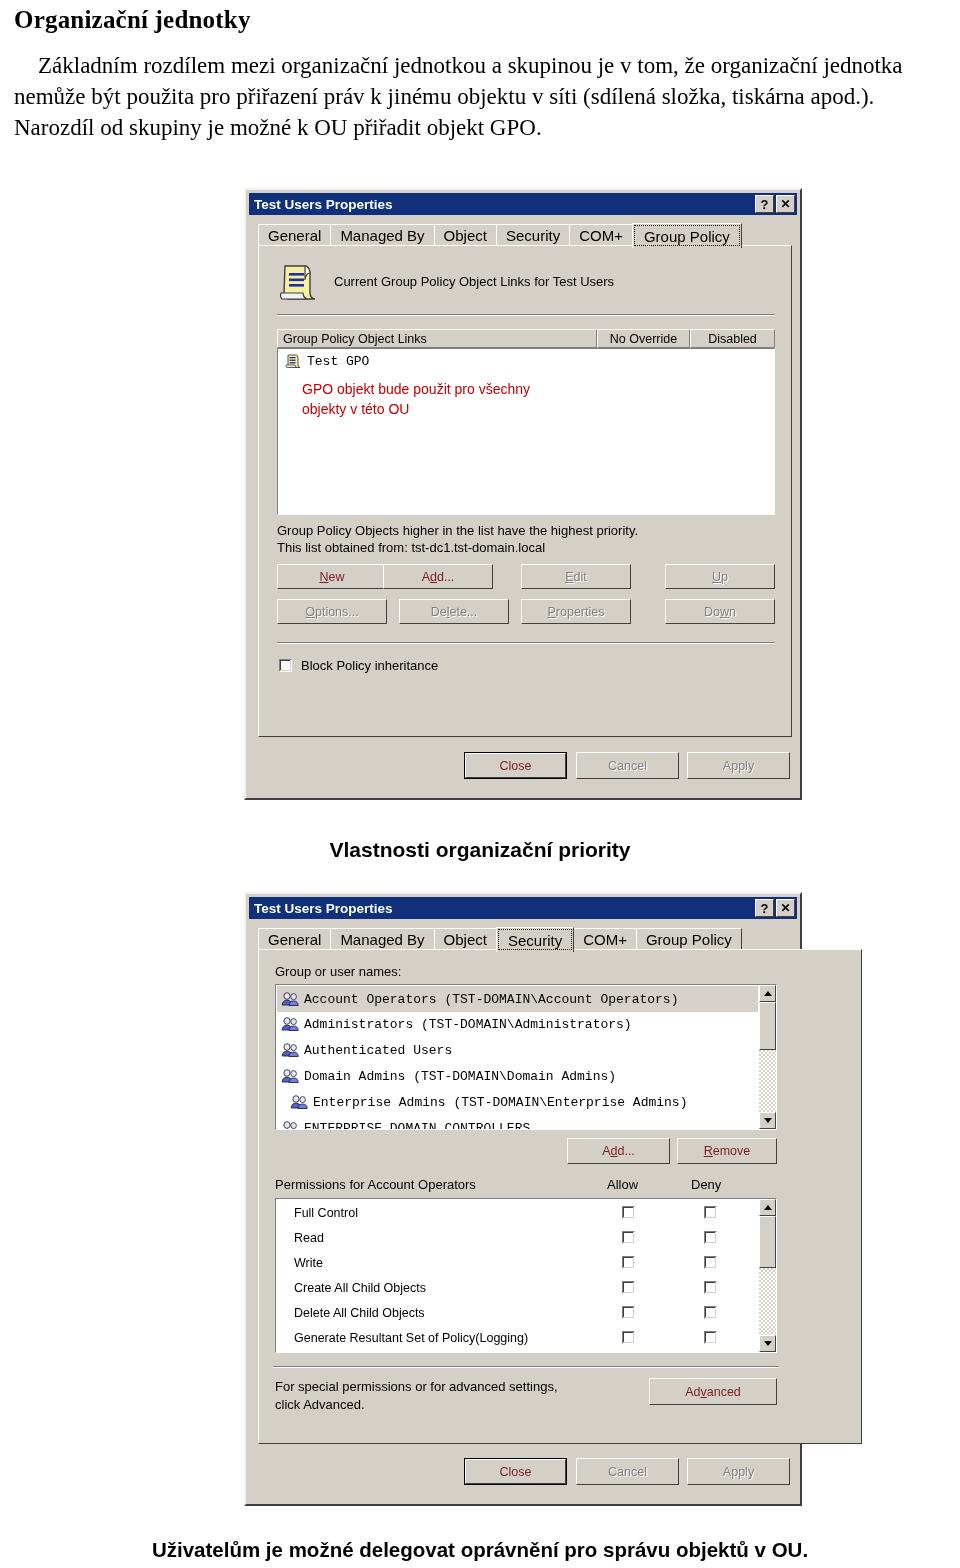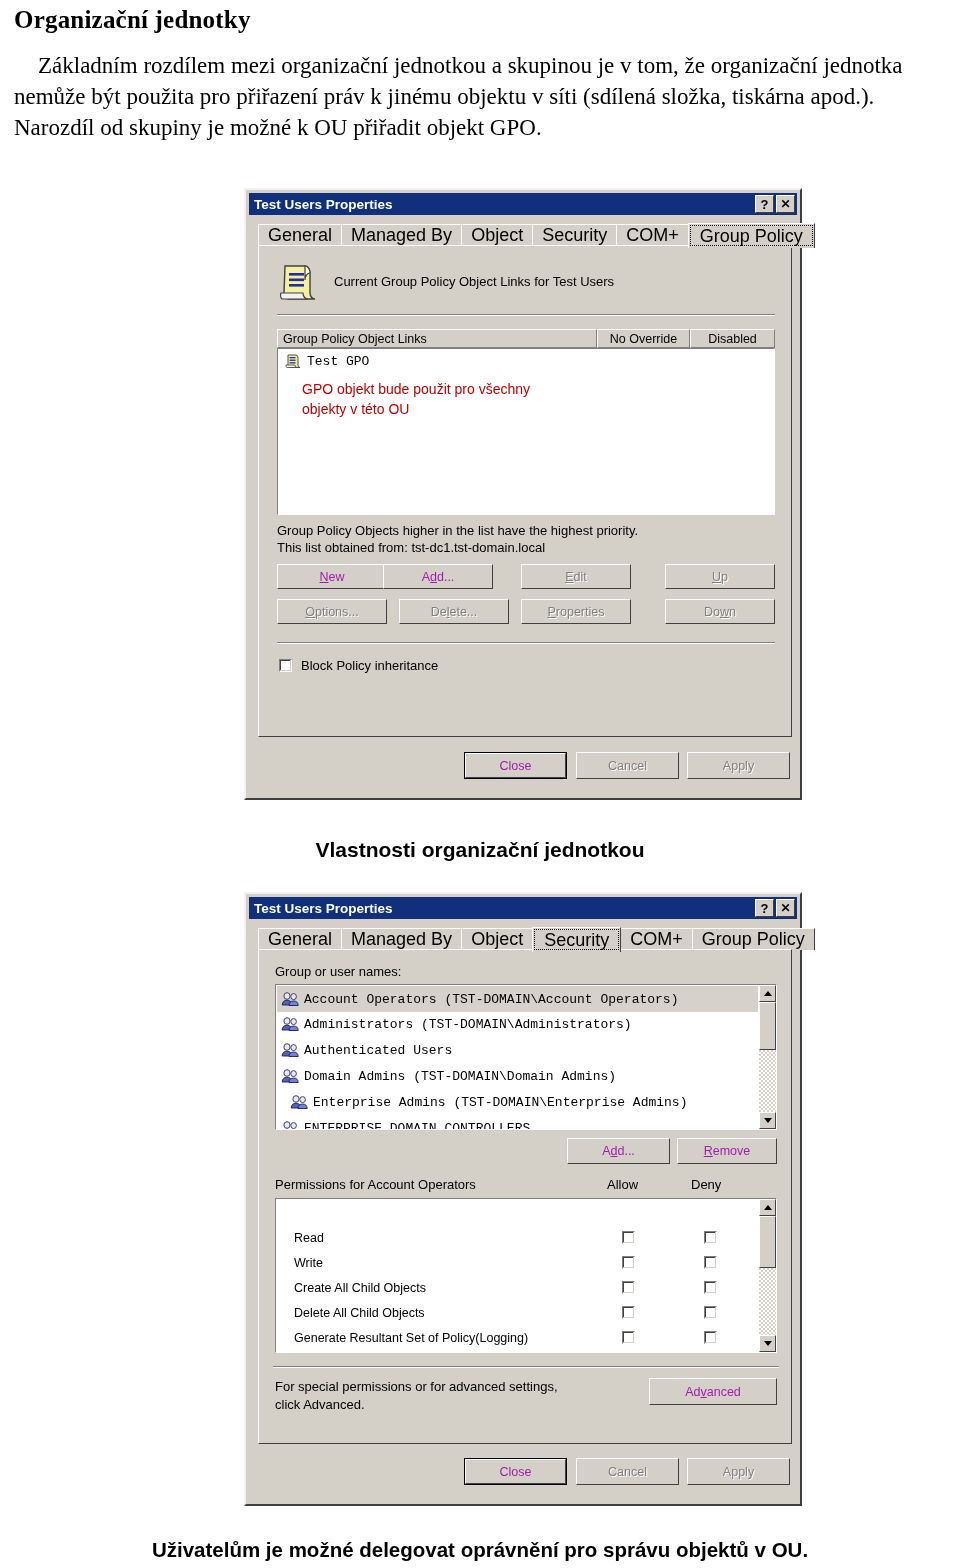--- a/index.html
+++ b/index.html
@@ -73,21 +73,21 @@
 
   
   .tabstrip { position: absolute; display: flex; align-items: flex-end; height: 24px; }
   .tab {
     height: 22px; padding: 0 9px;
     display: flex; align-items: center;
     background: #d4d0c8;
     border-top: 1.5px solid #fff; border-left: 1.5px solid #fff;
     border-right: 1.5px solid #3f3f3f;
     margin-right: -1px;
-    white-space: nowrap; font-size: 18px; text-align: center;
+    white-space: nowrap; font-size: 15px; text-align: center;
   }
   .tab.active {
     height: 25px; margin-bottom: -2px;
     z-index: 4;
     border-bottom: none;
     padding: 0 11px;
     background: #d4d0c8;
     outline: 1px dotted #000; outline-offset: -3px;
   }
   .tabpage {
@@ -107,21 +107,21 @@
     height: 2px;
   }
 
   .btn {
     position: absolute;
     background: #d4d0c8;
     border-top: 1.5px solid #fff; border-left: 1.5px solid #fff;
     border-right: 1.5px solid #404040; border-bottom: 1.5px solid #404040;
     display: flex; align-items: center; justify-content: center;
     font-size: 12.5px; font-family: "Liberation Sans", sans-serif;
-    color: #a21caf; white-space: nowrap;
+    color: #7f1d1d; white-space: nowrap;
   }
   .btn.disabled { color: #808080; text-shadow: 1px 1px 0 #fff; }
   .btn.default { border: 1.5px solid #000; }
   .btn.default > span {
     display:flex; align-items:center; justify-content:center;
     width:100%; height:100%;
     border-top: 1.5px solid #fff; border-left: 1.5px solid #fff;
     border-right: 1.5px solid #404040; border-bottom: 1.5px solid #404040;
   }
   .u { text-decoration: underline; }
@@ -272,40 +272,40 @@
     <div class="lbl" style="left:42px; top:412px; font-size:13px;">Block Policy inheritance</div>
   </div>
 
   <div class="btn default" style="left:218px; top:562px; width:103px; height:27px;">
     <span>Close</span>
   </div>
   <div class="btn disabled" style="left:330px; top:562px; width:103px; height:27px;">Cancel</div>
   <div class="btn disabled" style="left:441px; top:562px; width:103px; height:27px;">Apply</div>
 </div>
 
-<div class="caption" id="caption-mid">Vlastnosti organizační jednotkou</div>
+<div class="caption" id="caption-mid">Vlastnosti organizační priority</div>
 
 <div class="dlg" id="dlg-sec" style="left:244px; top:892px; width:558px; height:614px;">
 
   <div class="titlebar">
     <div class="t-text">Test Users Properties</div>
     <div class="tbtn">?</div>
     <div class="tbtn" style="font-size:12px;">✕</div>
   </div>
 
   <div class="tabstrip" style="left:12px; top:32px;">
     <div class="tab">General</div>
     <div class="tab">Managed By</div>
     <div class="tab">Object</div>
     <div class="tab active">Security</div>
     <div class="tab">COM+</div>
     <div class="tab">Group Policy</div>
   </div>
 
-  <div class="tabpage" style="left:12px; top:55px; width:534px; height:495px;">
+  <div class="tabpage" style="left:12px; top:55px; width:604px; height:495px;">
 
     <div class="lbl" style="left:16px; top:14px; font-size:13px;">Group or user names:</div>
 
     <div class="sunken" style="position:absolute; left:16px; top:34px; width:502px; height:146px; overflow:hidden;padding-left:36px;">
 
       <div class="lrow sel" style="left:1px; top:1px; width:481px;">
         <svg class="gicon" viewBox="0 0 18 16">
           <ellipse cx="6" cy="5" rx="3.1" ry="3.3" fill="#e8e8f0" stroke="#303050" stroke-width=".9"></ellipse>
           <path d="M1.2 14 c0-3.2 2.1-4.8 4.8-4.8 s4.8 1.6 4.8 4.8z" fill="#5060c8" stroke="#202040" stroke-width=".9"></path>
           <ellipse cx="12.6" cy="5.6" rx="2.8" ry="3" fill="#e8e8f0" stroke="#303050" stroke-width=".9"></ellipse>
@@ -378,20 +378,25 @@
 
     <div class="btn" style="left:308px; top:188px; width:103px; height:26px;">A<u>d</u>d...</div>
     <div class="btn" style="left:418px; top:188px; width:100px; height:26px;"><u>R</u>emove</div>
 
     <div class="lbl" style="left:16px; top:227px; font-size:13px;">Permissions for Account Operators</div>
     <div class="lbl" style="left:348px; top:227px; font-size:13px;">Allow</div>
     <div class="lbl" style="left:432px; top:227px; font-size:13px;">Deny</div>
 
     <div class="sunken" style="position:absolute; left:16px; top:248px; width:502px; height:155px; overflow:hidden;">
 
+      <div class="prow" style="left:0; top:2px; width:483px;">
+        <span style="margin-left:18px;">Full Control</span>
+        <span class="cbox" style="position:absolute; left:346px; top:5px;"></span>
+        <span class="cbox" style="position:absolute; left:428px; top:5px;"></span>
+      </div>
       <div class="prow" style="left:0; top:27px; width:483px;">
         <span style="margin-left:18px;">Read</span>
         <span class="cbox" style="position:absolute; left:346px; top:5px;"></span>
         <span class="cbox" style="position:absolute; left:428px; top:5px;"></span>
       </div>
       <div class="prow" style="left:0; top:52px; width:483px;">
         <span style="margin-left:18px;">Write</span>
         <span class="cbox" style="position:absolute; left:346px; top:5px;"></span>
         <span class="cbox" style="position:absolute; left:428px; top:5px;"></span>
       </div>

